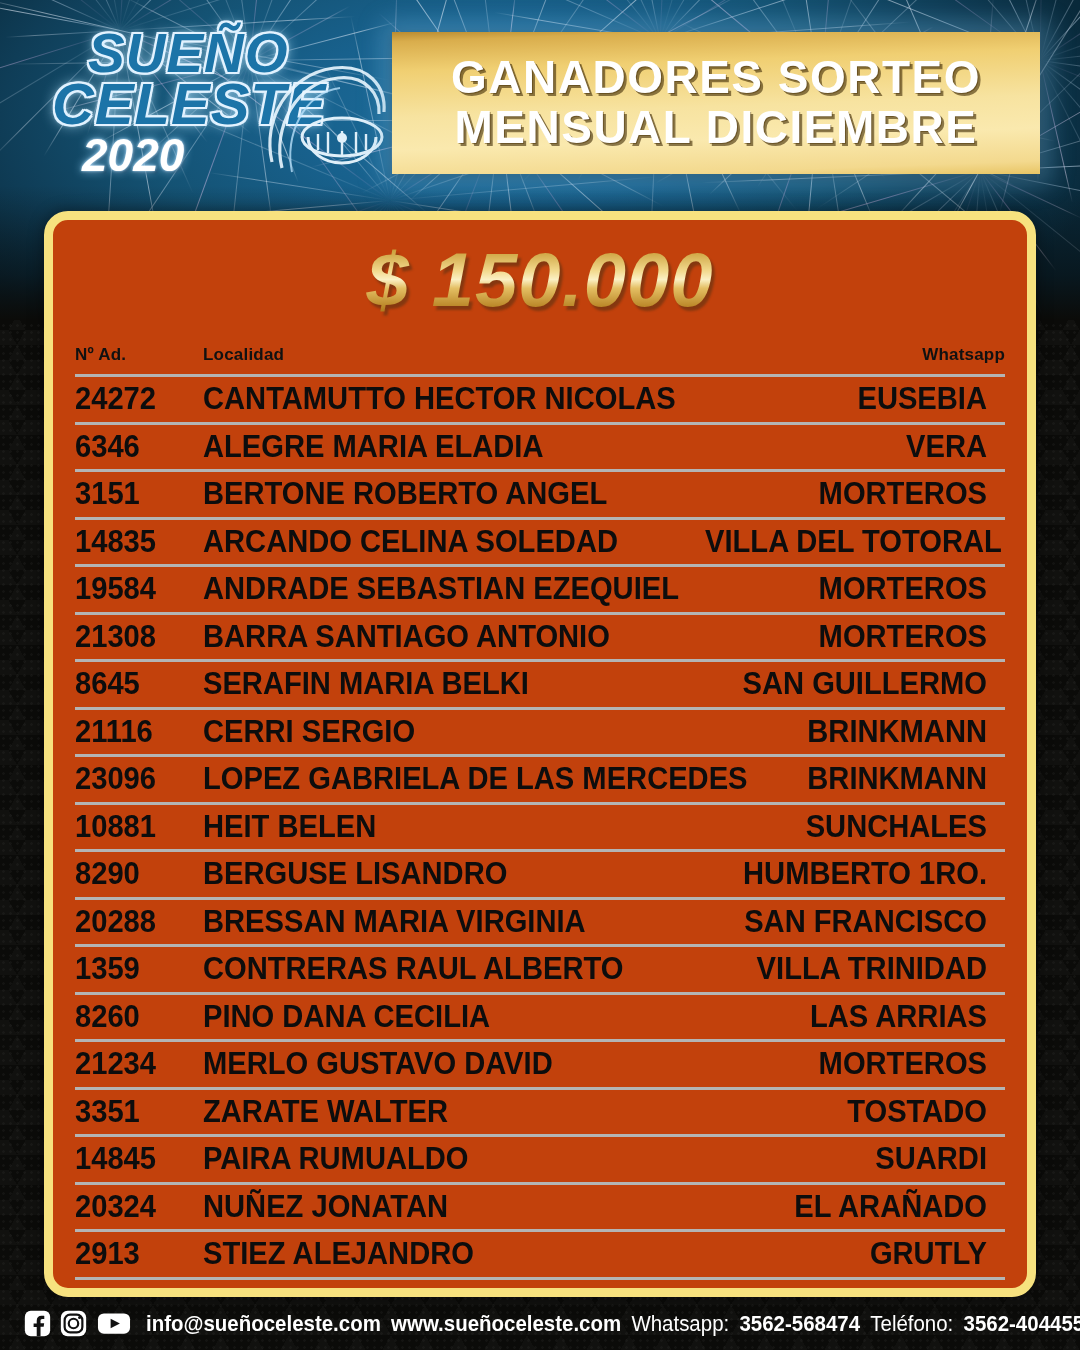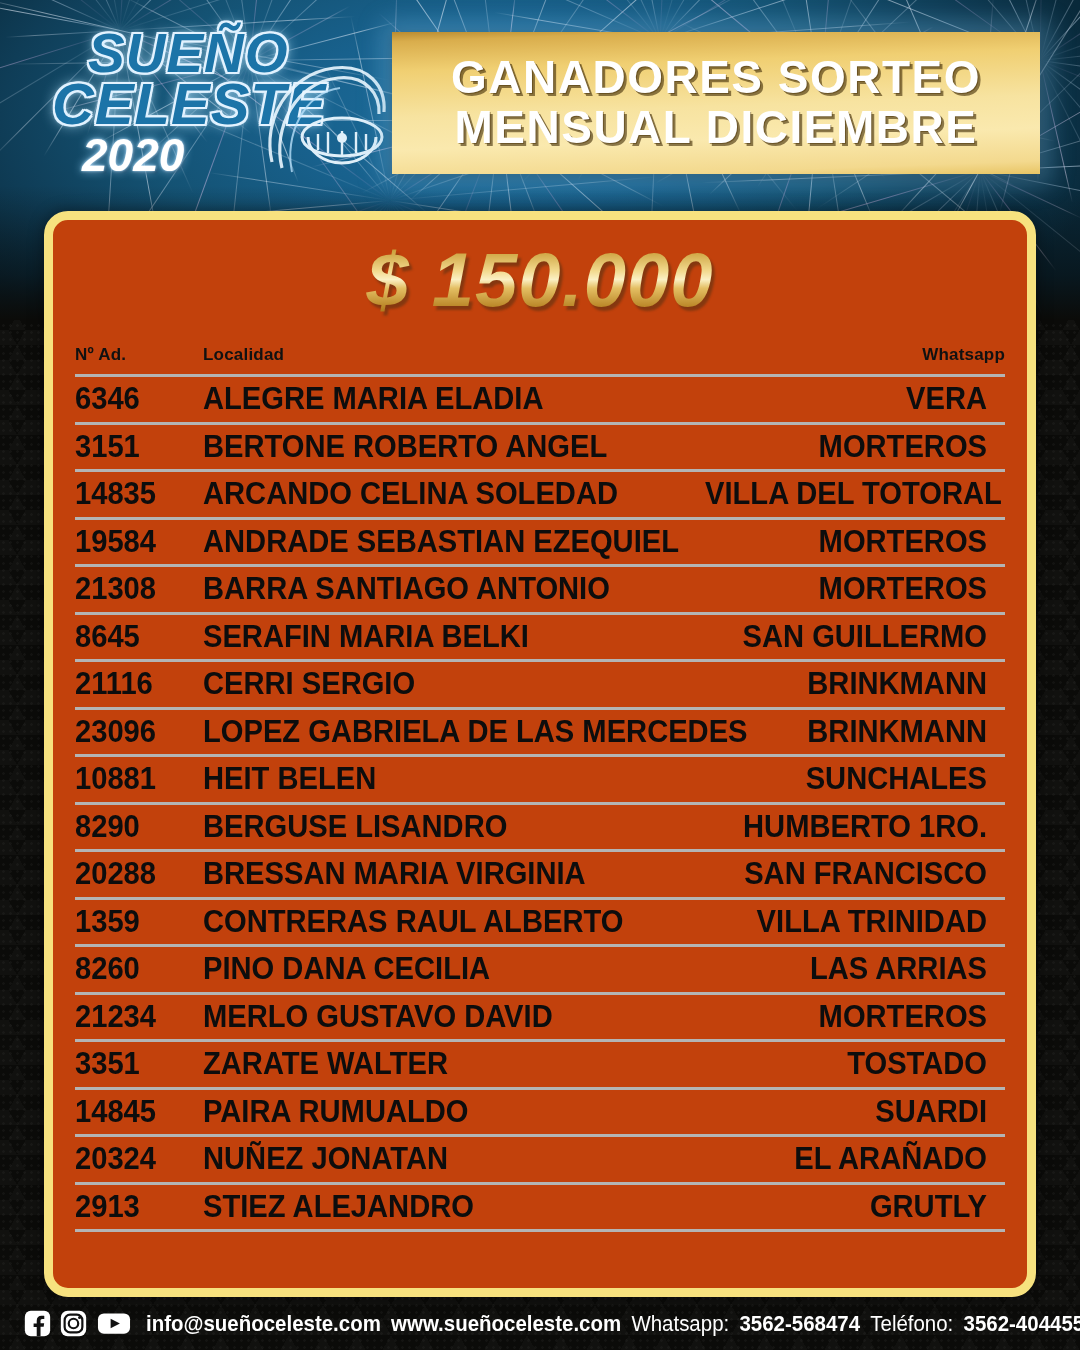--- a/index.html
+++ b/index.html
@@ -435,20 +435,25 @@
       </colgroup>
       <thead>
         <tr>
           <th class="h-id">Nº Ad.</th>
           <th class="h-name">Localidad</th>
           <th class="h-loc">Whatsapp</th>
         </tr>
       </thead>
       <tbody id="winners-body">
           <tr>
+            <td class="t-id">24272</td>
+            <td class="t-name">CANTAMUTTO HECTOR NICOLAS</td>
+            <td class="t-loc">EUSEBIA</td>
+          </tr>
+          <tr>
             <td class="t-id">6346</td>
             <td class="t-name">ALEGRE MARIA ELADIA</td>
             <td class="t-loc">VERA</td>
           </tr>
           <tr>
             <td class="t-id">3151</td>
             <td class="t-name">BERTONE ROBERTO ANGEL</td>
             <td class="t-loc">MORTEROS</td>
           </tr>
           <tr>

